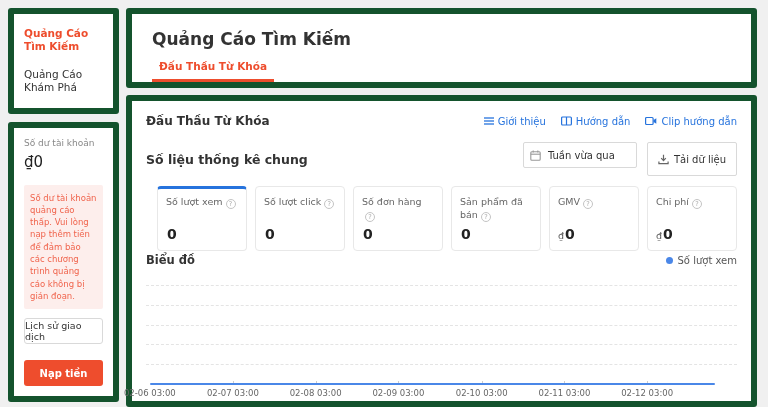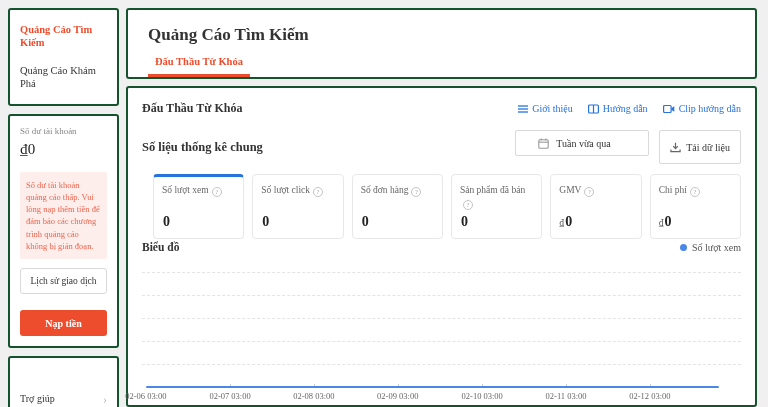--- a/index.html
+++ b/index.html
@@ -1,20 +1,20 @@
 <!DOCTYPE html>
 <html><head>
 <meta charset="utf-8">
 <style>
   * { margin:0; padding:0; box-sizing:border-box; }
   html,body { width:768px; height:407px; }
   body { font-family:"DejaVu Sans","Liberation Sans",sans-serif; background:#f0f0f0; color:#333;
          font-size:10px; overflow:hidden; }
   .page { display:flex; gap:7px; padding:8px 11px 0 8px; height:100%; }
-  .card { background:#fff; border:2px solid #14532d; border-radius:3px;font-family:Liberation Serif, serif; }
+  .card { background:#fff; border:6px solid #14532d; border-radius:3px; }
 
   
   .sidebar { width:111px; flex:none; display:flex; flex-direction:column; gap:8px; }
   .nav-card { padding:13px 10px; }
   .nav-item { font-size:10.5px; color:#333; cursor:pointer; line-height:1.25; }
   .nav-item + .nav-item { margin-top:15px; }
   .nav-item.active { color:#ee4d2d; font-weight:bold; }
   .balance-card { padding:10px; }
   .balance-label { font-size:9px; color:#888; }
   .balance-value { font-size:15px; color:#222; margin-top:5px; }
@@ -38,21 +38,21 @@
   .row-between { display:flex; justify-content:space-between; align-items:center; }
   .sec-title { font-size:12px; font-weight:bold; }
   .doc-links { display:flex; gap:15px; color:#2673dd; font-size:10px; }
   .doc-link { display:flex; align-items:center; gap:4px; cursor:pointer; white-space:nowrap; }
   .doc-link svg { flex:none; }
   .stats-head { margin-top:14px; }
   .stats-title { font-size:12.5px; font-weight:bold; }
   .head-btns { display:flex; gap:10px; }
   .ctl { display:flex; align-items:center; height:26px; background:#fff; border:1px solid #d9d9d9;
          border-radius:2px; color:#333; cursor:pointer; }
-  .sel-btn { width:134px; padding:0 22px; gap:7px; font-size:10px; }
+  .sel-btn { width:114px; padding:0 6px; gap:7px; font-size:10px; }
   .dl-btn { padding:16px 10px; gap:5px; font-size:10px; }
 
   
   .stat-cards { display:flex; gap:8px; margin-top:10px;margin-left:11px; }
   .stat-card { flex:1; border:1px solid #e8e8e8; border-radius:4px; padding:9px 8px 8px;
                cursor:pointer; background:#fff; min-width:0; }
   .stat-card.active { border-top:3px solid #2673dd; padding-top:7px; }
   .stat-label { font-size:9.5px; color:#666; line-height:1.35; min-height:28px; }
   .help { display:inline-flex; align-items:center; justify-content:center; width:10px; height:10px;
           border:1px solid #c4c4c4; border-radius:50%; color:#aaa; font-size:6.5px; margin-left:3px;

